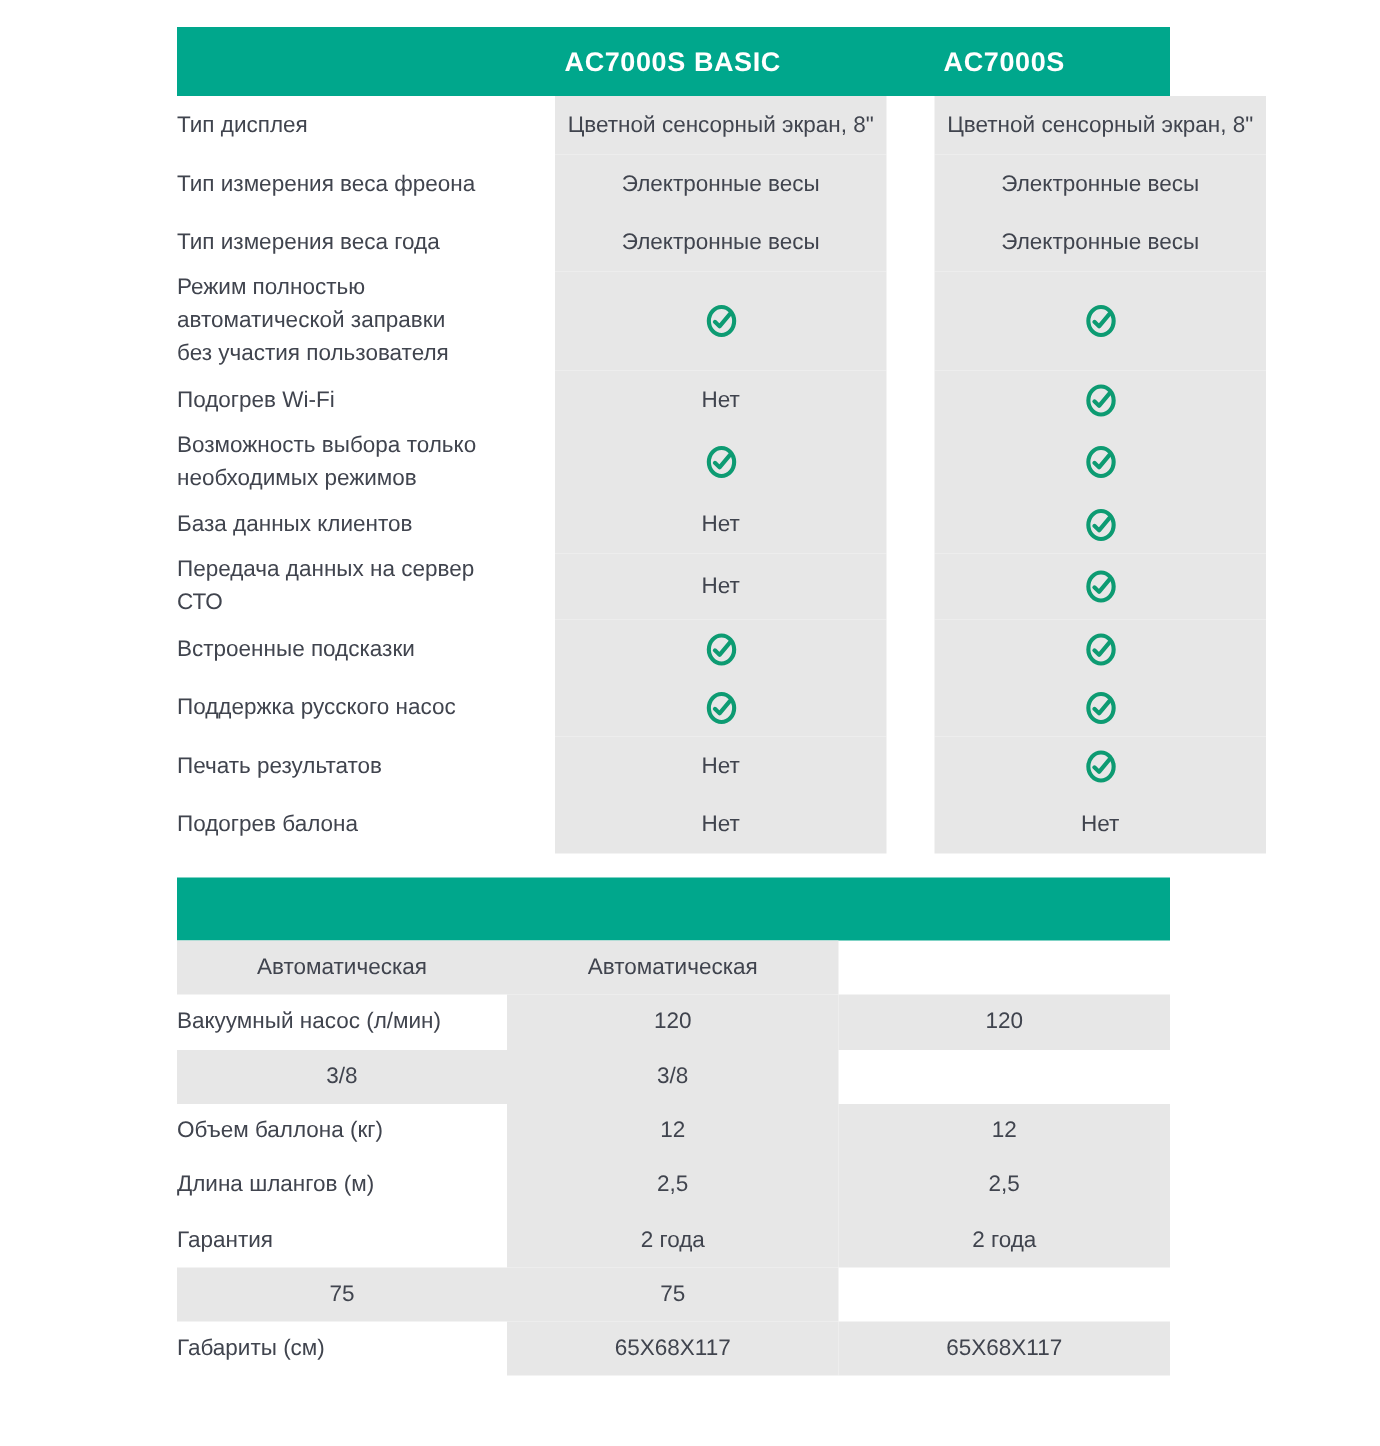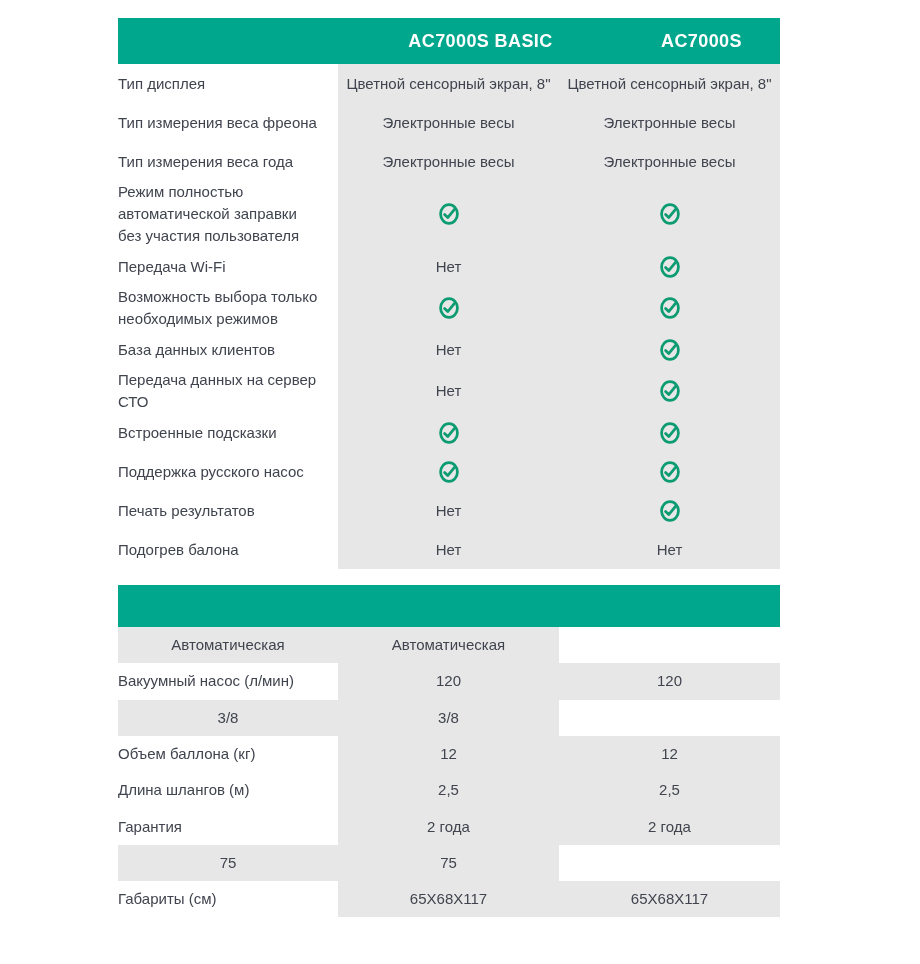--- a/index.html
+++ b/index.html
@@ -22,36 +22,35 @@
   .wrap{
     position:absolute;
     left:118px;top:18px;width:662px;
   }
   .thead{
     display:grid;
     grid-template-columns:220px 221px 221px;
     background:var(--teal);
     height:46px;
     align-items:center;
-    padding-left:32px;
   }
   .thead.empty{height:42px;}
   .th{
     color:var(--headertext);
     font-size:18px;
     font-weight:bold;
     text-align:center;
     letter-spacing:.4px;
   }
   .row{
     display:grid;
     grid-template-columns:220px 221px 221px;
     align-items:stretch;
   }
-  .t1 .row{min-height:39px;}
+  .t1 .row{min-height:39px;gap:32px;}
   .t2 .row{min-height:36.3px;}
   .label{
     display:flex;align-items:center;
     font-size:15px;line-height:22px;
     padding-right:14px;
     color:var(--labeltext);
   }
   .cell{
     background:var(--cellbg);
     display:flex;align-items:center;justify-content:center;
@@ -104,21 +103,21 @@
 </div>
     <div class="cell">
   <svg class="check" viewBox="0 0 24 26" width="22" height="24" aria-hidden="true">
     <ellipse cx="12" cy="13" rx="9.2" ry="10.2" fill="none" stroke="currentColor" stroke-width="3"></ellipse>
     <path d="M7.2 13.6 L10.6 16.9 L18.2 7.8" fill="none" stroke="currentColor" stroke-width="3" stroke-linecap="round" stroke-linejoin="round"></path>
   </svg>
 </div>
   </div>
 
   <div class="row">
-    <div class="label">Передача Wi-Fi</div>
+    <div class="label">Подогрев Wi-Fi</div>
     <div class="cell">Нет</div>
     <div class="cell">
   <svg class="check" viewBox="0 0 24 26" width="22" height="24" aria-hidden="true">
     <ellipse cx="12" cy="13" rx="9.2" ry="10.2" fill="none" stroke="currentColor" stroke-width="3"></ellipse>
     <path d="M7.2 13.6 L10.6 16.9 L18.2 7.8" fill="none" stroke="currentColor" stroke-width="3" stroke-linecap="round" stroke-linejoin="round"></path>
   </svg>
 </div>
   </div>
 
   <div class="row">

